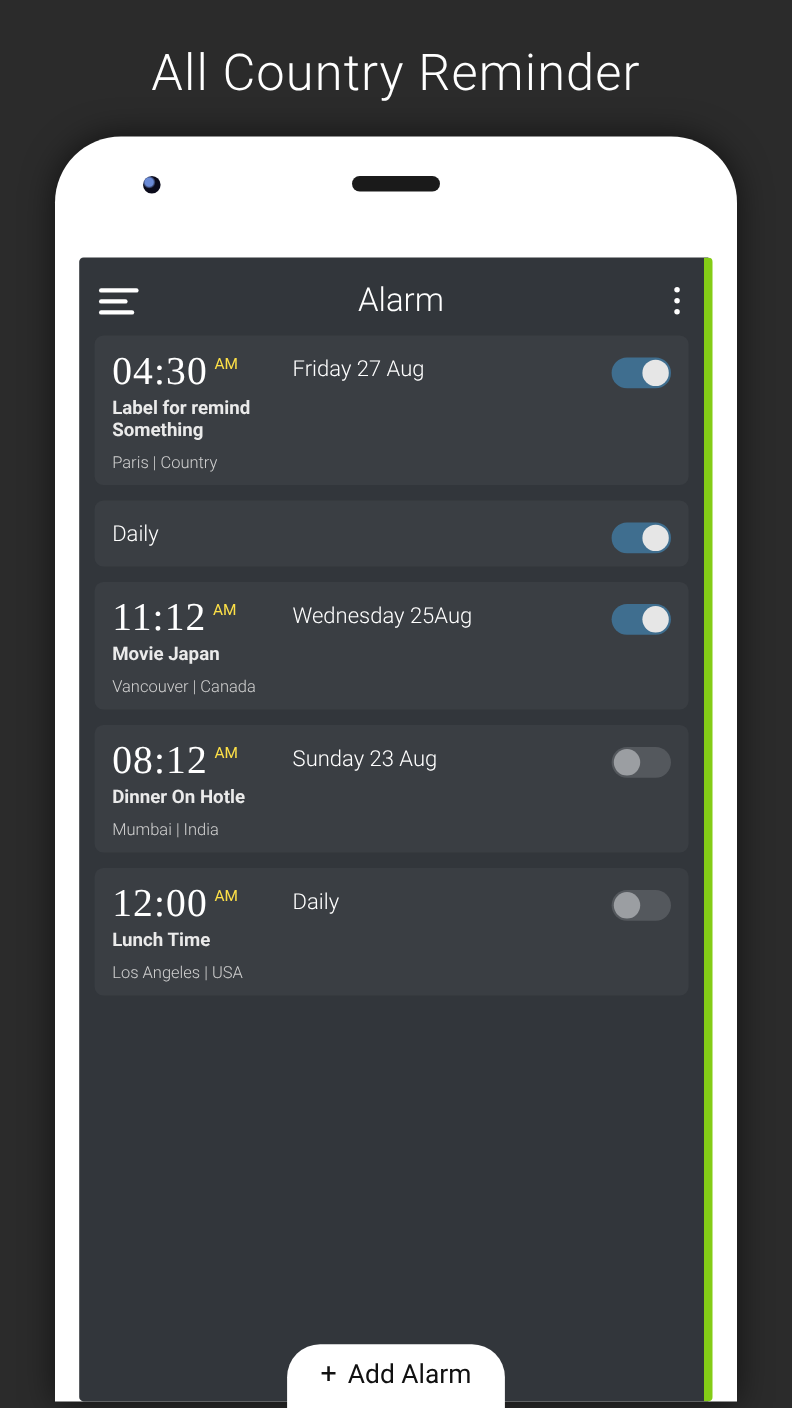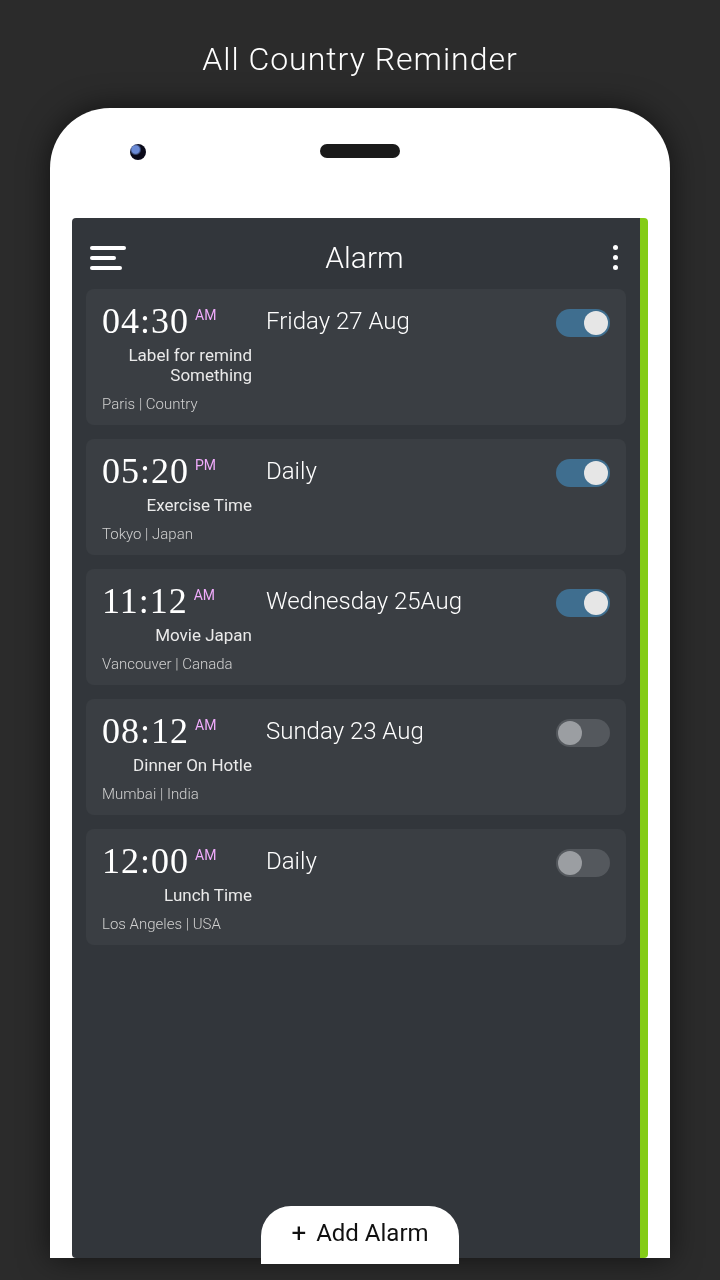--- a/index.html
+++ b/index.html
@@ -6,21 +6,21 @@
   body {
     width: 720px;
     height: 1280px;
     background: #2b2b2b;
     font-family: -apple-system, "Segoe UI", Roboto, sans-serif;
     overflow: hidden;
     position: relative;
   }
   .page-title {
     color: #fff;
-    font-size: 32px;
+    font-size: 46px;
     font-weight: 300;
     text-align: center;
     padding: 40px 0 30px;
     letter-spacing: 1px;
   }
   
   .phone {
     width: 620px;
     margin: 0 auto;
     background: #fff;
@@ -75,25 +75,25 @@
     border-radius:8px;
     padding: 14px 16px 12px;
     display:flex;
     align-items:flex-start;
     gap:14px;
     color:#fff;
   }
   .card .left { flex: 0 0 150px;}
   .time-row { display:flex; align-items:flex-start; gap:6px;}
   .time { font-size:36px; font-weight:300; letter-spacing:1px; line-height:1;font-family:Liberation Serif, serif;}
-  .ampm { font-size:14px; font-weight:400; margin-top:4px; color:#f0abfc;}
-  .label { font-size:17px; margin-top:6px; color:#eaeaea; font-weight:400;text-align:right;}
+  .ampm { font-size:14px; font-weight:400; margin-top:4px; color:#fde047;}
+  .label { font-size:17px; margin-top:6px; color:#eaeaea; font-weight:700;}
   .loc   { font-size:15px; margin-top:10px; color:#d0d0d0; font-weight:300;}
   .card .mid { flex:1; padding-top:4px;}
-  .schedule { font-size:24px; font-weight:300;}
+  .schedule { font-size:20px; font-weight:300;}
   .toggle {
     width:54px; height:28px; border-radius:14px;
     position:relative; margin-top:6px;
     cursor:pointer;
   }
   .toggle.on  { background:#3f6e8f; }
   .toggle.off { background:#54585d; }
   .toggle .knob{
     position:absolute; top:2px; width:24px; height:24px; border-radius:50%;
     background:#e6e6e6;
@@ -153,28 +153,20 @@
       <div class="loc">Paris | Country</div>
     </div>
     <div class="mid">
       <div class="schedule">Friday 27 Aug</div>
     </div>
     <div class="toggle on">
       <div class="knob"></div>
     </div>
         </div>
         <div class="card">
-    <div class="left">
-      <div class="time-row">
-        <span class="time">05:20</span>
-        <span class="ampm">PM</span>
-      </div>
-      <div class="label">Exercise Time</div>
-      <div class="loc">Tokyo | Japan</div>
-    </div>
     <div class="mid">
       <div class="schedule">Daily</div>
     </div>
     <div class="toggle on">
       <div class="knob"></div>
     </div>
         </div>
         <div class="card">
     <div class="left">
       <div class="time-row">

